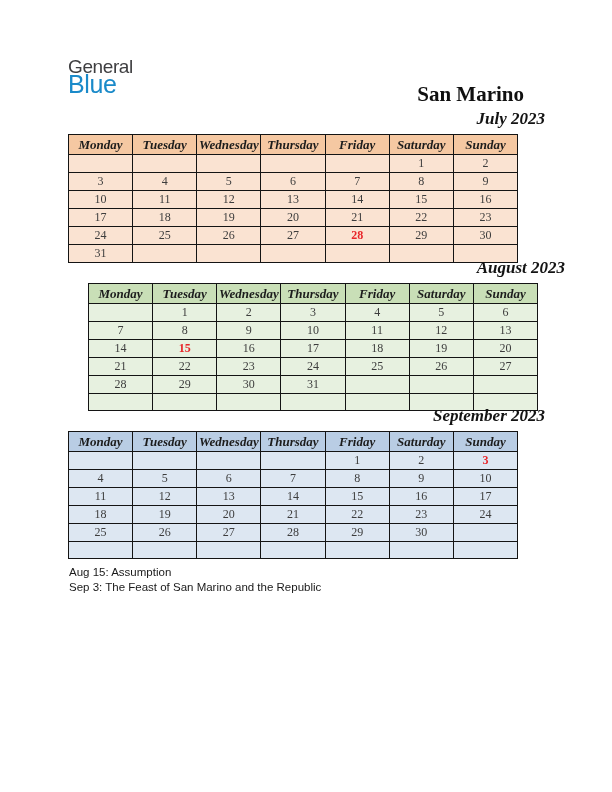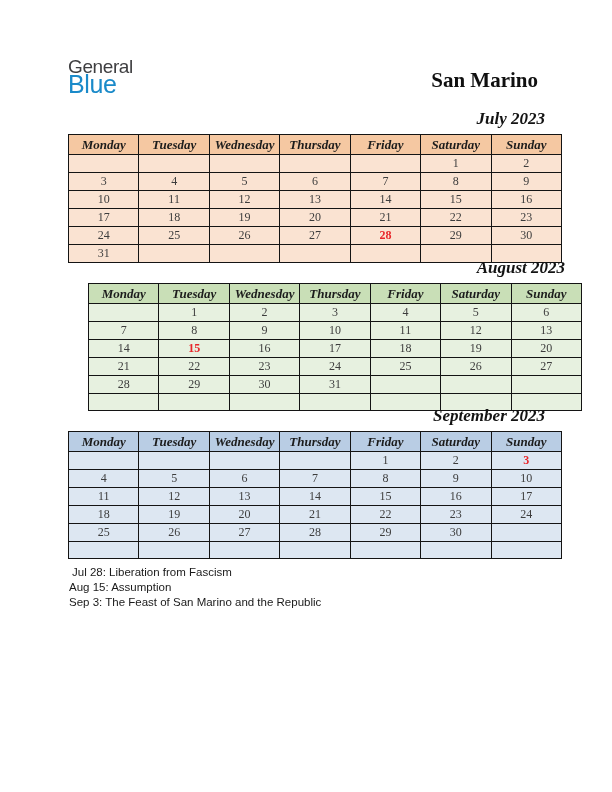--- a/index.html
+++ b/index.html
@@ -10,28 +10,28 @@
 
   
   .logo { position:absolute; left:68px; top:57px; width:84px; font-family:"Liberation Sans", sans-serif; }
   .logo-row1 { display:flex; align-items:flex-end; justify-content:flex-start;gap:36px; }
   .logo-general { font-size:19px; line-height:19px; letter-spacing:-0.4px; color:#3e3e40; }
   .logo-triangle { display:inline-block; width:21px; height:14px; margin-left:1px; margin-bottom:1px;
     background:#1e6cb4; clip-path:polygon(0 100%, 100% 0, 100% 100%); }
   .logo-blue { text-align:left; font-size:25px; line-height:16px; letter-spacing:-0.4px; color:#1a8ac9; }
 
   
-  .country { position:absolute; top:66px; right:72px; margin:2px;
+  .country { position:absolute; top:66px; right:72px; margin:16px;
     font-family:"Liberation Serif", serif; font-size:21px; font-weight:700; color:#101010; }
 
   
   .month { position:absolute; left:68px; width:477px; }
   .month-title { margin:0 0 4px 0; text-align:right; font-style:italic; font-weight:700;
     font-size:17px; line-height:22px; color:#131313; font-family:"Liberation Serif", serif; }
-  table.cal { width:494px; border-collapse:collapse; table-layout:fixed; }
+  table.cal { width:450px; border-collapse:collapse; table-layout:fixed; }
   .cal th, .cal td { border:1px solid #141414; text-align:center; vertical-align:middle; overflow:hidden; }
   .cal th { background:var(--head-bg); height:17px; font-style:italic; font-weight:700;
     font-size:13px; color:#1c1c1c; }
   .cal td { background:var(--cell-bg); height:14px; font-size:12px; color:#3d3d3d; }
   .cal td.holiday-date { color:#e8262a; font-weight:700; }
 
   
   .holidays { position:absolute; left:69px; top:565px; font-family:"Liberation Sans", sans-serif;
     font-size:11.5px; line-height:15px; color:#1a1a1a; }
   .holidays .h-first { padding-left:3px; }
@@ -264,18 +264,17 @@
             <td></td>
             <td></td>
             <td></td>
             <td></td>
           </tr>
         </tbody>
     </table>
   </section>
 
   <div class="holidays">
-    <div class="h-first">Jul 28: Liberation from Fascism</div>
     <div>Aug 15: Assumption</div>
     <div>Sep 3: The Feast of San Marino and the Republic</div>
   </div>
 
 </div>
 
 </body></html>

